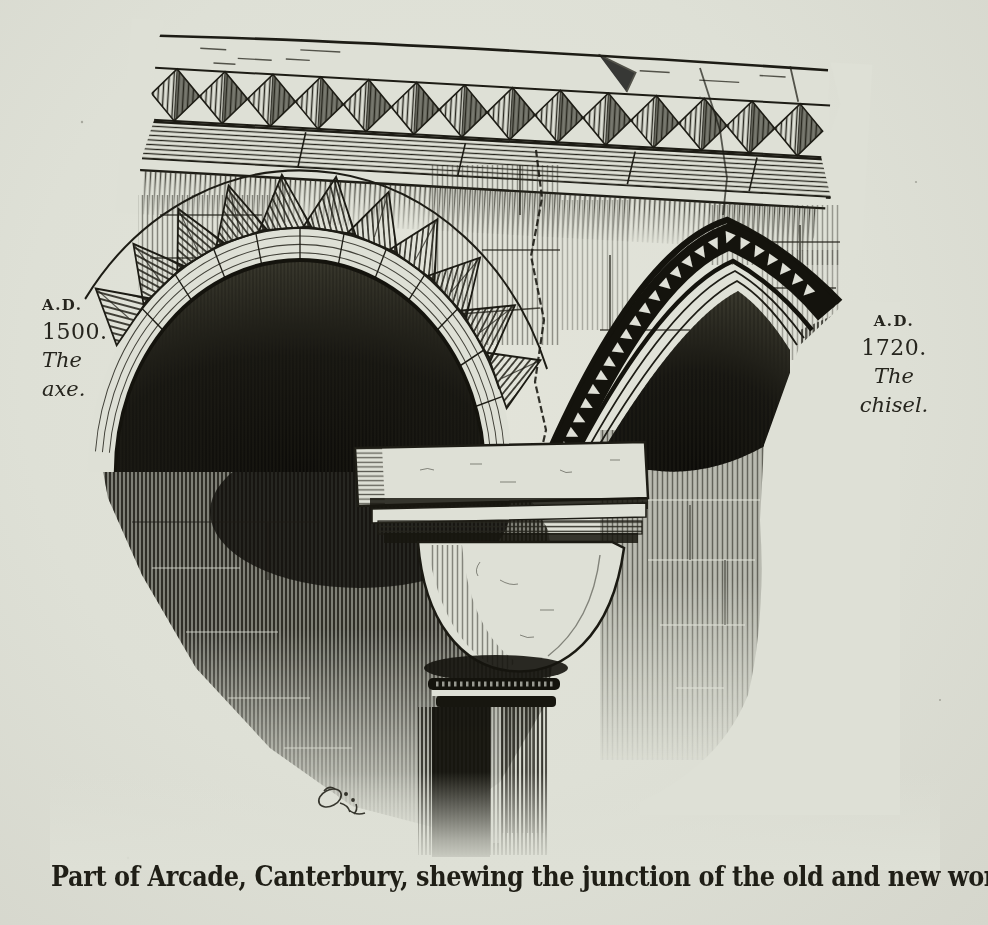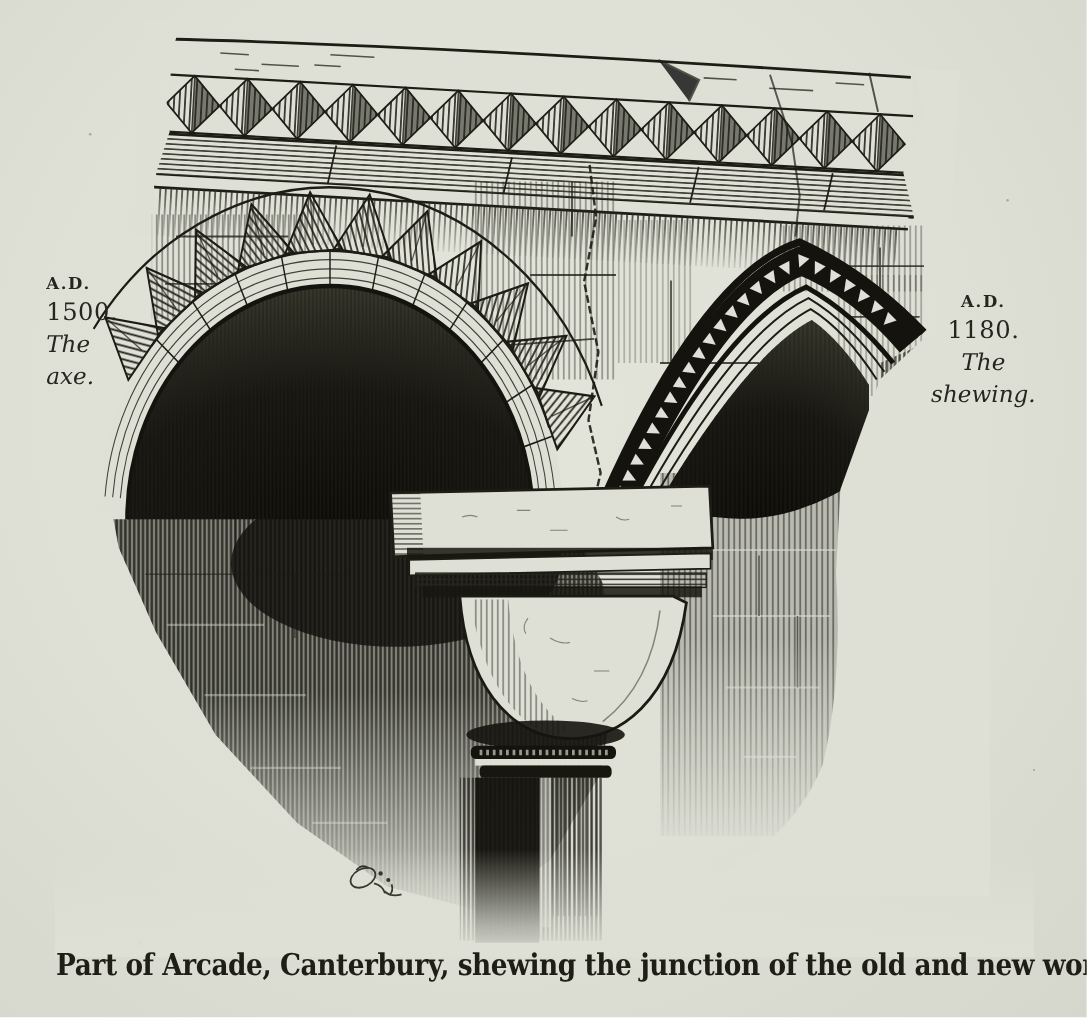--- a/index.html
+++ b/index.html
@@ -4,21 +4,21 @@
 <style>
   html,body{margin:0;padding:0;}
   .page{
     position:relative; width:988px; height:925px; overflow:hidden;
     background: radial-gradient(ellipse at 45% 40%, #e3e4da 0%, #dee0d6 55%, #d5d6cc 100%);
     font-family:"DejaVu Serif", serif; color:#26251e;
   }
   .engraving{position:absolute; left:0; top:0;}
   .side-label{position:absolute; line-height:28px; text-align:left;}
   .side-label.right{text-align:center; width:112px;}
-  .side-label .era{font-size:15px; font-weight:bold; letter-spacing:1.5px; line-height:24px;}
+  .side-label .era{font-size:15px; font-weight:bold; letter-spacing:1.5px; line-height:24px;margin-top:47px;}
   .side-label .yr{font-size:22px; line-height:29px; letter-spacing:0.5px;}
   .side-label .it{font-style:italic; font-size:21px; line-height:29px;}
   .caption{
     position:absolute; left:51px; top:860px; width:900px;
     font-size:24px; font-weight:bold; letter-spacing:-0.4px; color:#1f1e16;
     transform:scaleY(1.14); transform-origin:left top; white-space:nowrap;
   }
 </style>
 </head>
 <body>
@@ -255,20 +255,20 @@
 
 <div class="side-label" style="left:42px; top:246px;">
   <div class="era">A.D.</div>
   <div class="yr">1500.</div>
   <div class="it">The</div>
   <div class="it">axe.</div>
 </div>
 
 <div class="side-label right" style="left:838px; top:262px;">
   <div class="era">A.D.</div>
-  <div class="yr">1180.</div>
+  <div class="yr">1720.</div>
   <div class="it">The</div>
-  <div class="it">shewing.</div>
+  <div class="it">chisel.</div>
 </div>
 
 <div class="caption">Part of Arcade, Canterbury, shewing the junction of the old and new work.</div>
 
 </div>
 
 </body></html>

